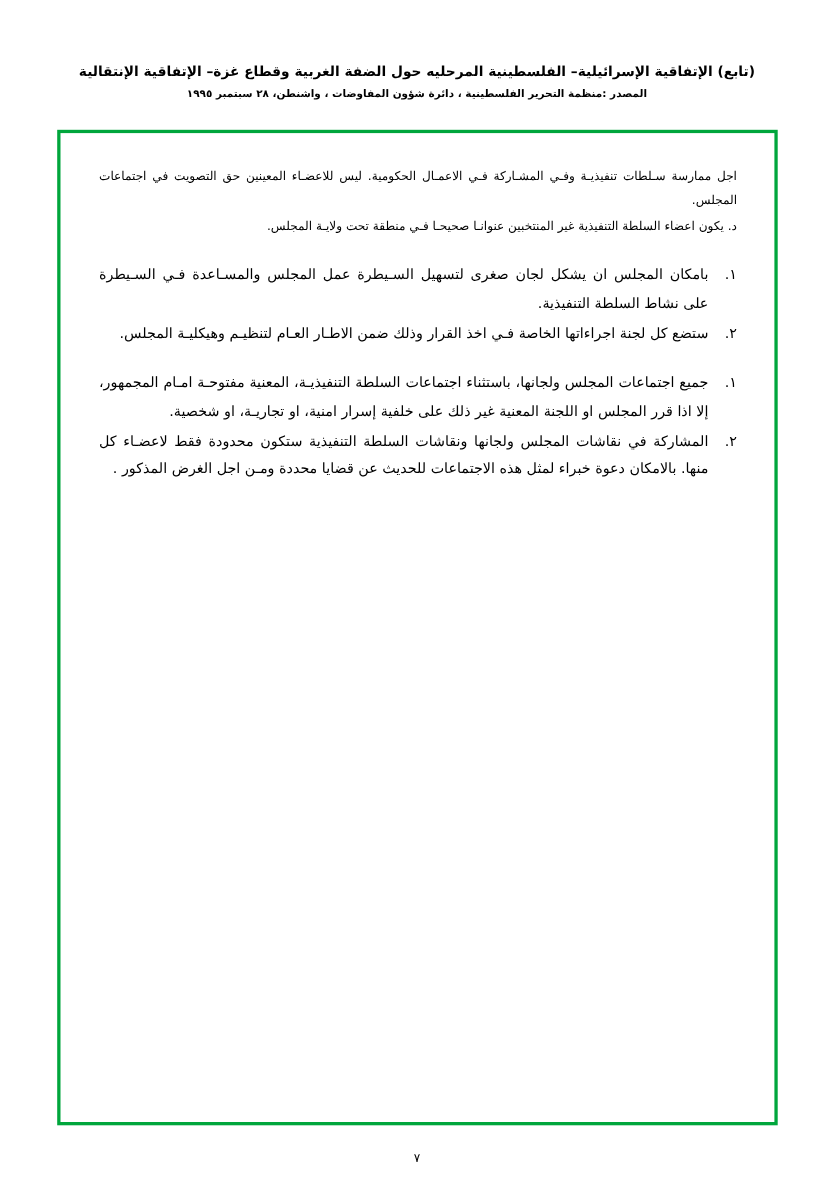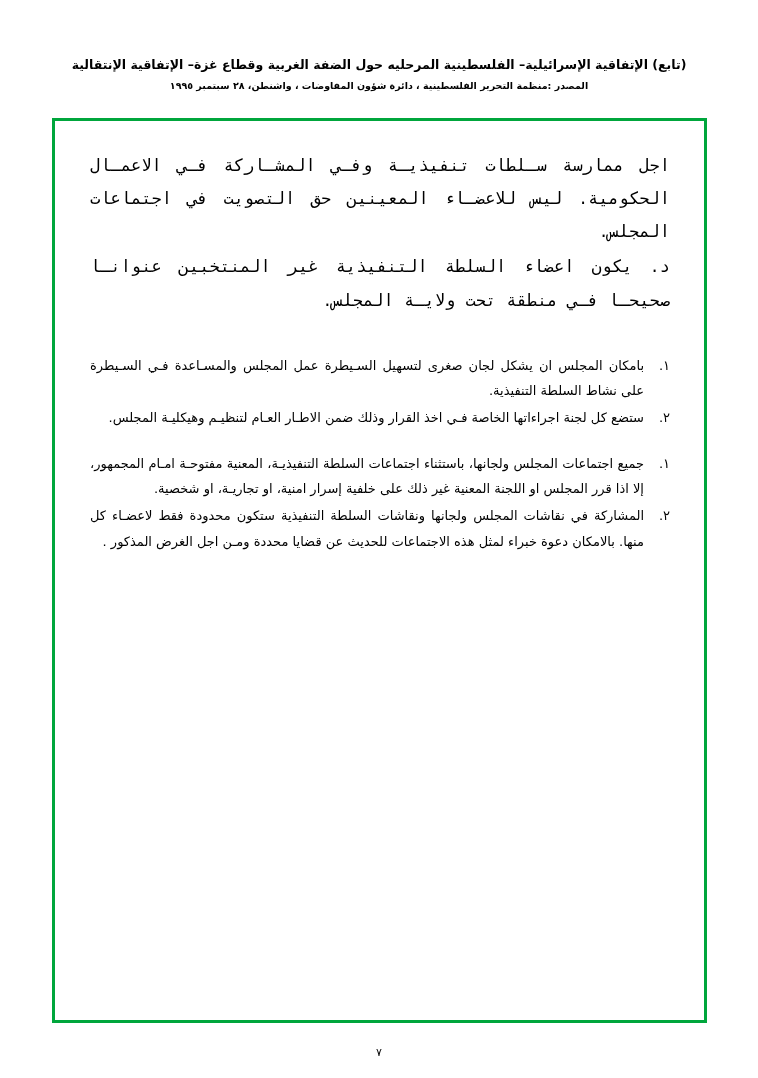--- a/index.html
+++ b/index.html
@@ -53,29 +53,28 @@
   }
   .content {
     position: absolute;
     top: 150px;
     left: 90px;
     width: 580px;
     direction: rtl;
     text-align: right;
   }
   .para {
-    font-size: 17px;
+    font-size: 11px;
     line-height: 1.95;
     margin: 0 0 2px 0;
     text-align: justify;
     text-justify: inter-word;
-    font-family: Liberation Mono, monospace;
   }
   .para.block-indent {
-    margin-bottom: 17px;
+    margin-bottom: 4px;
   }
   .numbered {
     display: flex;
     flex-direction: row;
     align-items: flex-start;
     margin-bottom: 2px;
   }
   .numbered .marker {
     flex: 0 0 auto;
     font-size: 13px;

